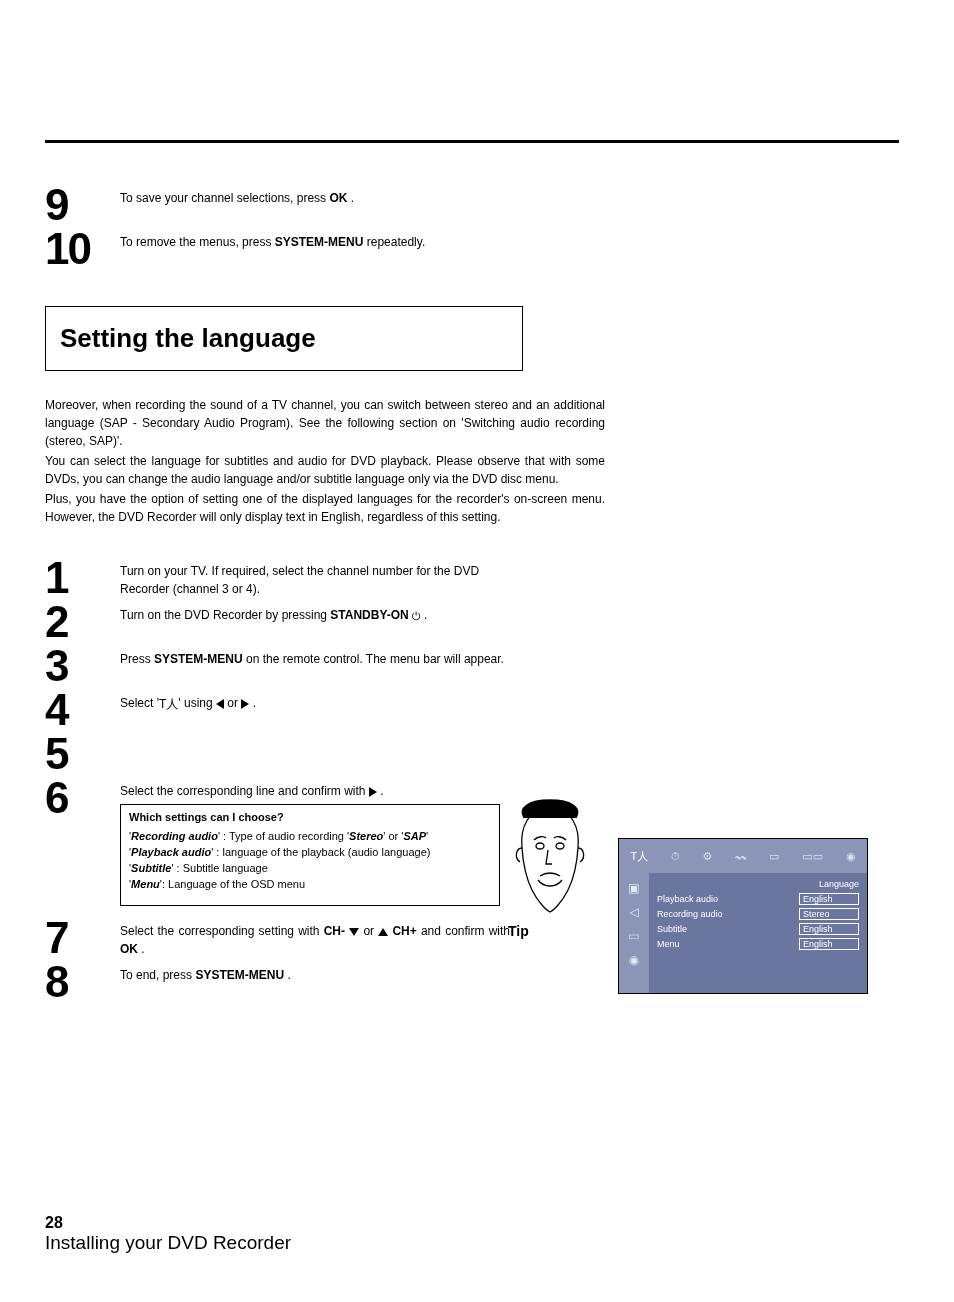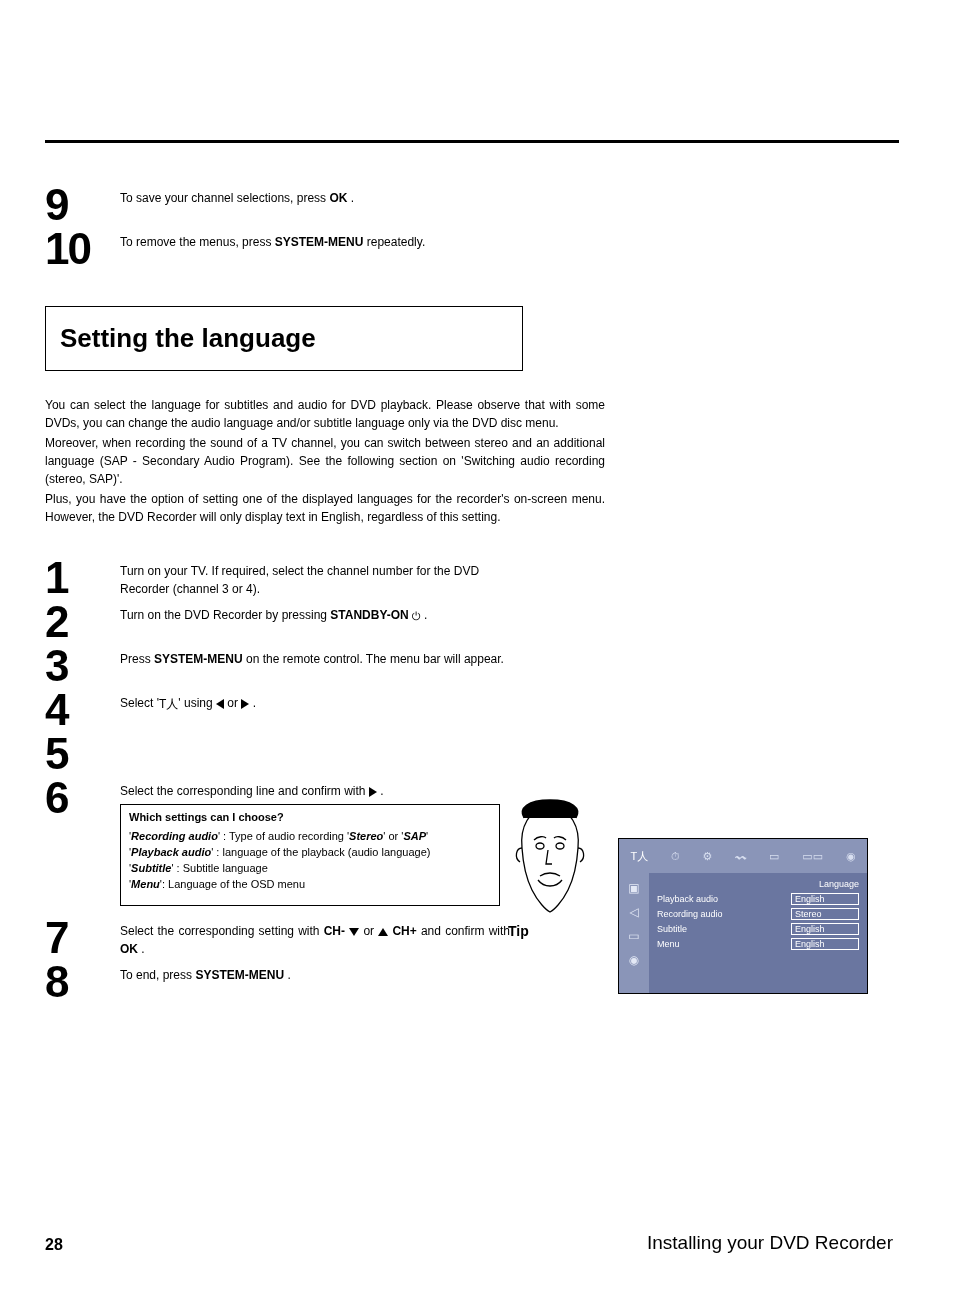--- a/index.html
+++ b/index.html
@@ -67,24 +67,24 @@
     line-height: 1.45;
     margin: 4px 0 10px 0;
   }
   .tip-box .q { font-weight: bold; margin-bottom: 3px; }
   .bi { font-weight: bold; font-style: italic; }
   .b { font-weight: bold; }
   .footer {
     position: absolute;
     bottom: 48px;
     left: 45px;
-    right: 61px;
+    right: 47px;
     display: flex;
     justify-content: space-between;
-    align-items: flex-end;
+    flex-direction: column;
   }
   .page-num { font-size: 16px; font-weight: bold; }
   .footer-title { font-size: 19px; }
   
   .osd-wrap {
     position: absolute;
     top: 838px;
     left: 618px;
     width: 250px;
   }
@@ -128,21 +128,21 @@
   .osd-head { text-align: right; font-size: 9px; margin-bottom: 4px; }
   .osd-row {
     display: flex;
     justify-content: space-between;
     align-items: center;
     margin-bottom: 3px;
   }
   .osd-val {
     border: 1px solid #fff;
     padding: 0 3px;
-    width: 68px;
+    width: 60px;
     font-size: 9px;
     text-align: left;
     background: #6a76a0;
   }
   
   .face-wrap {
     position: absolute;
     top: 798px;
     left: 508px;
     width: 90px;
@@ -174,22 +174,22 @@
     <div class="step-text">
       <span>To remove the menus, press </span><span class="b">SYSTEM-MENU</span><span> repeatedly.</span>
     </div>
   </div>
 
   <div class="section-title-box">
     <div class="section-title">Setting the language</div>
   </div>
 
   <div class="intro-block">
+    <p class="intro-para">Moreover, when recording the sound of a TV channel, you can switch between stereo and an additional language (SAP - Secondary Audio Program). See the following section on 'Switching audio recording (stereo, SAP)'.</p>
     <p class="intro-para">You can select the language for subtitles and audio for DVD playback. Please observe that with some DVDs, you can change the audio language and/or subtitle language only via the DVD disc menu.</p>
-    <p class="intro-para">Moreover, when recording the sound of a TV channel, you can switch between stereo and an additional language (SAP - Secondary Audio Program). See the following section on 'Switching audio recording (stereo, SAP)'.</p>
     <p class="intro-para">Plus, you have the option of setting one of the displayed languages for the recorder's on-screen menu. However, the DVD Recorder will only display text in English, regardless of this setting.</p>
   </div>
 
   <div class="steps-block">
 
     <div class="step-row">
       <div class="step-num">1</div>
       <div class="step-text">Turn on your TV. If required, select the channel number for the DVD Recorder (channel 3 or 4).</div>
     </div>
 

